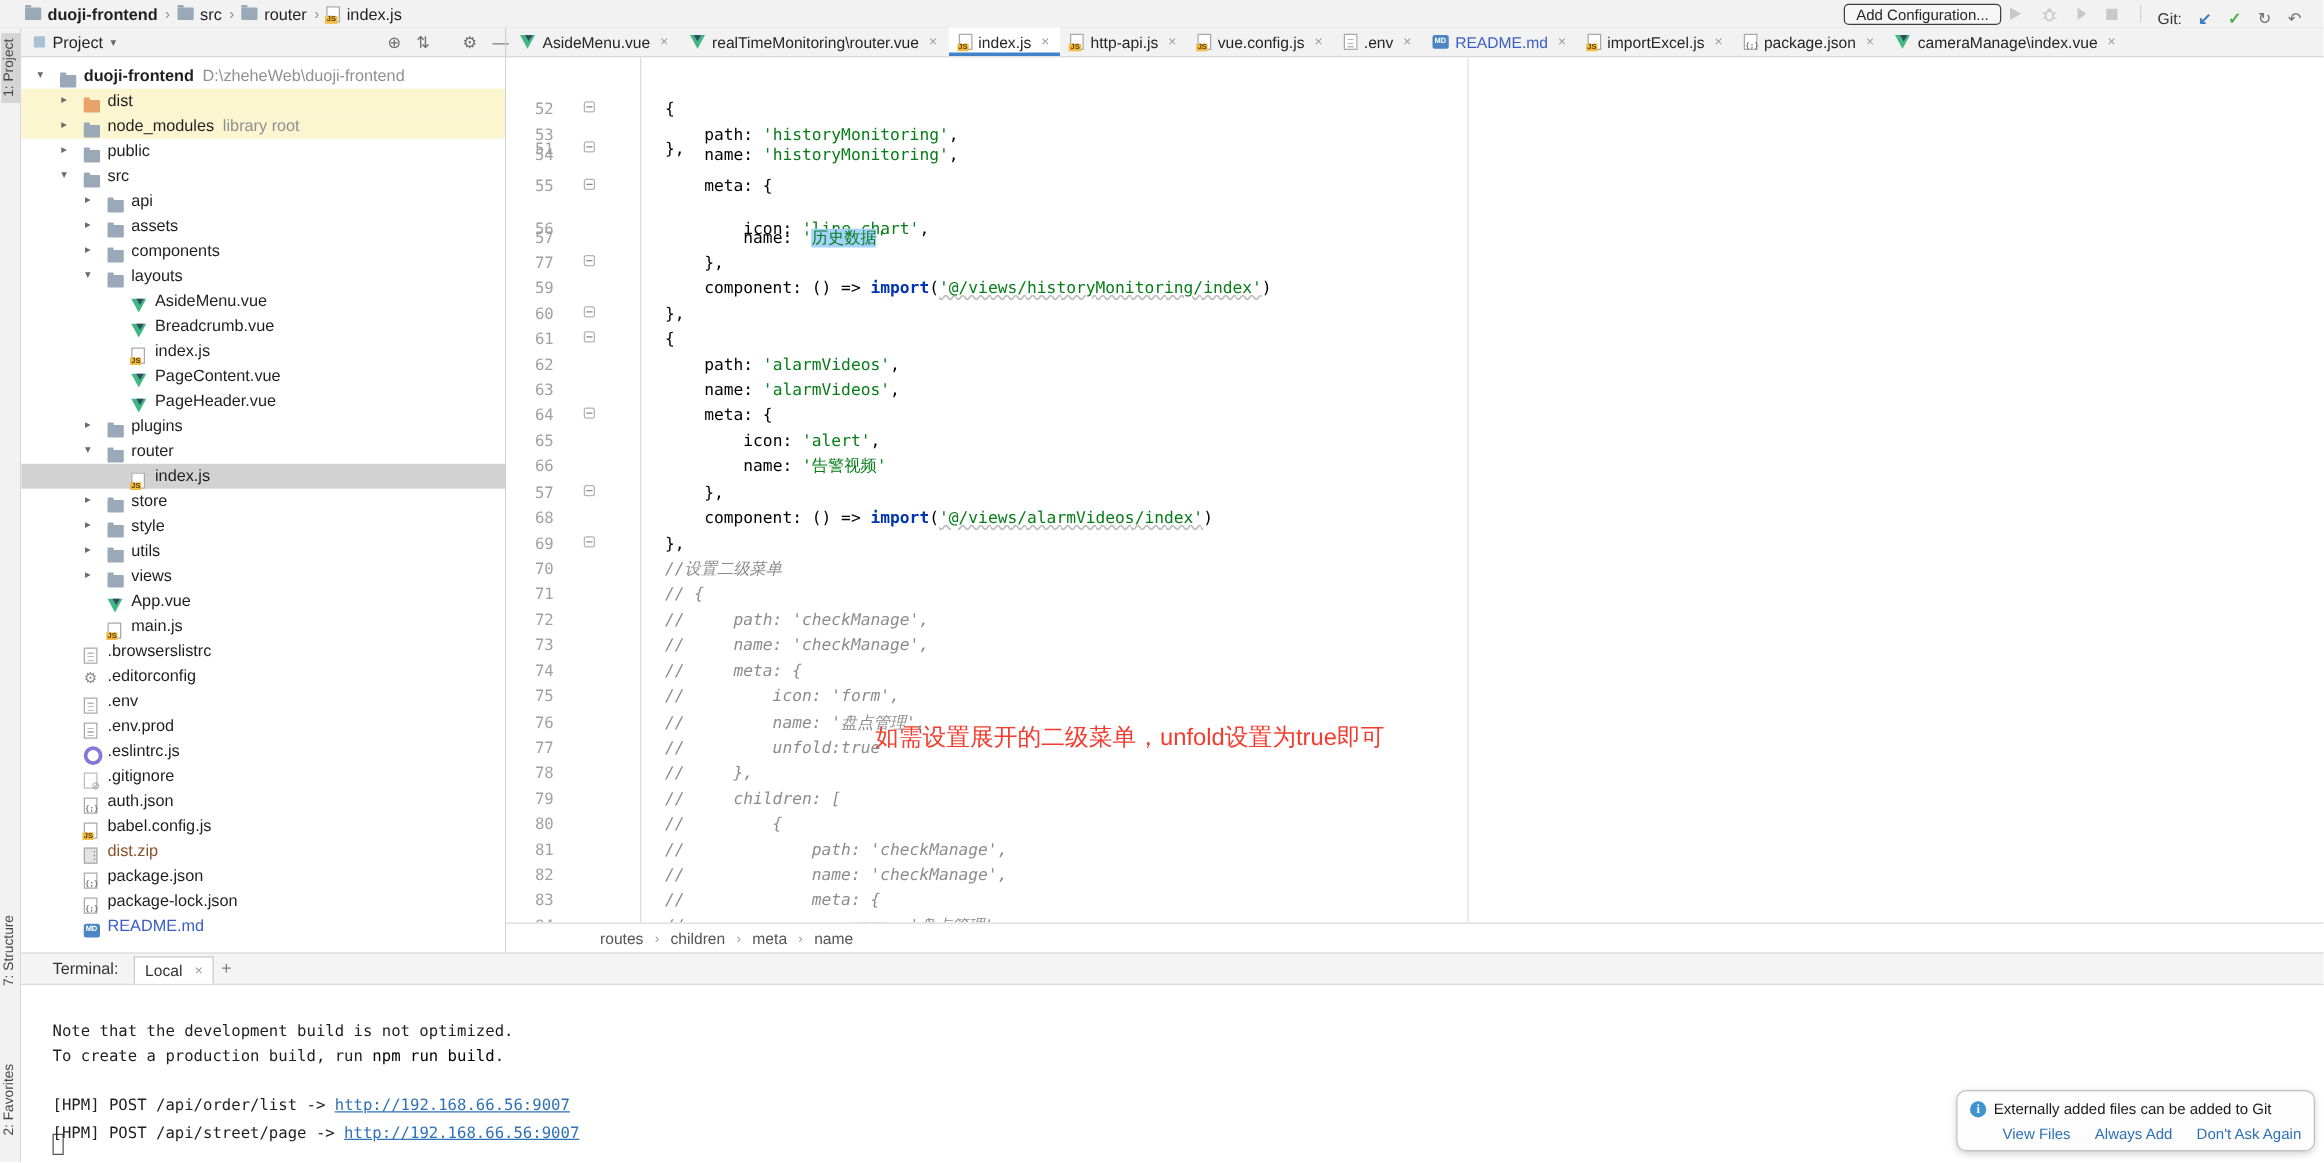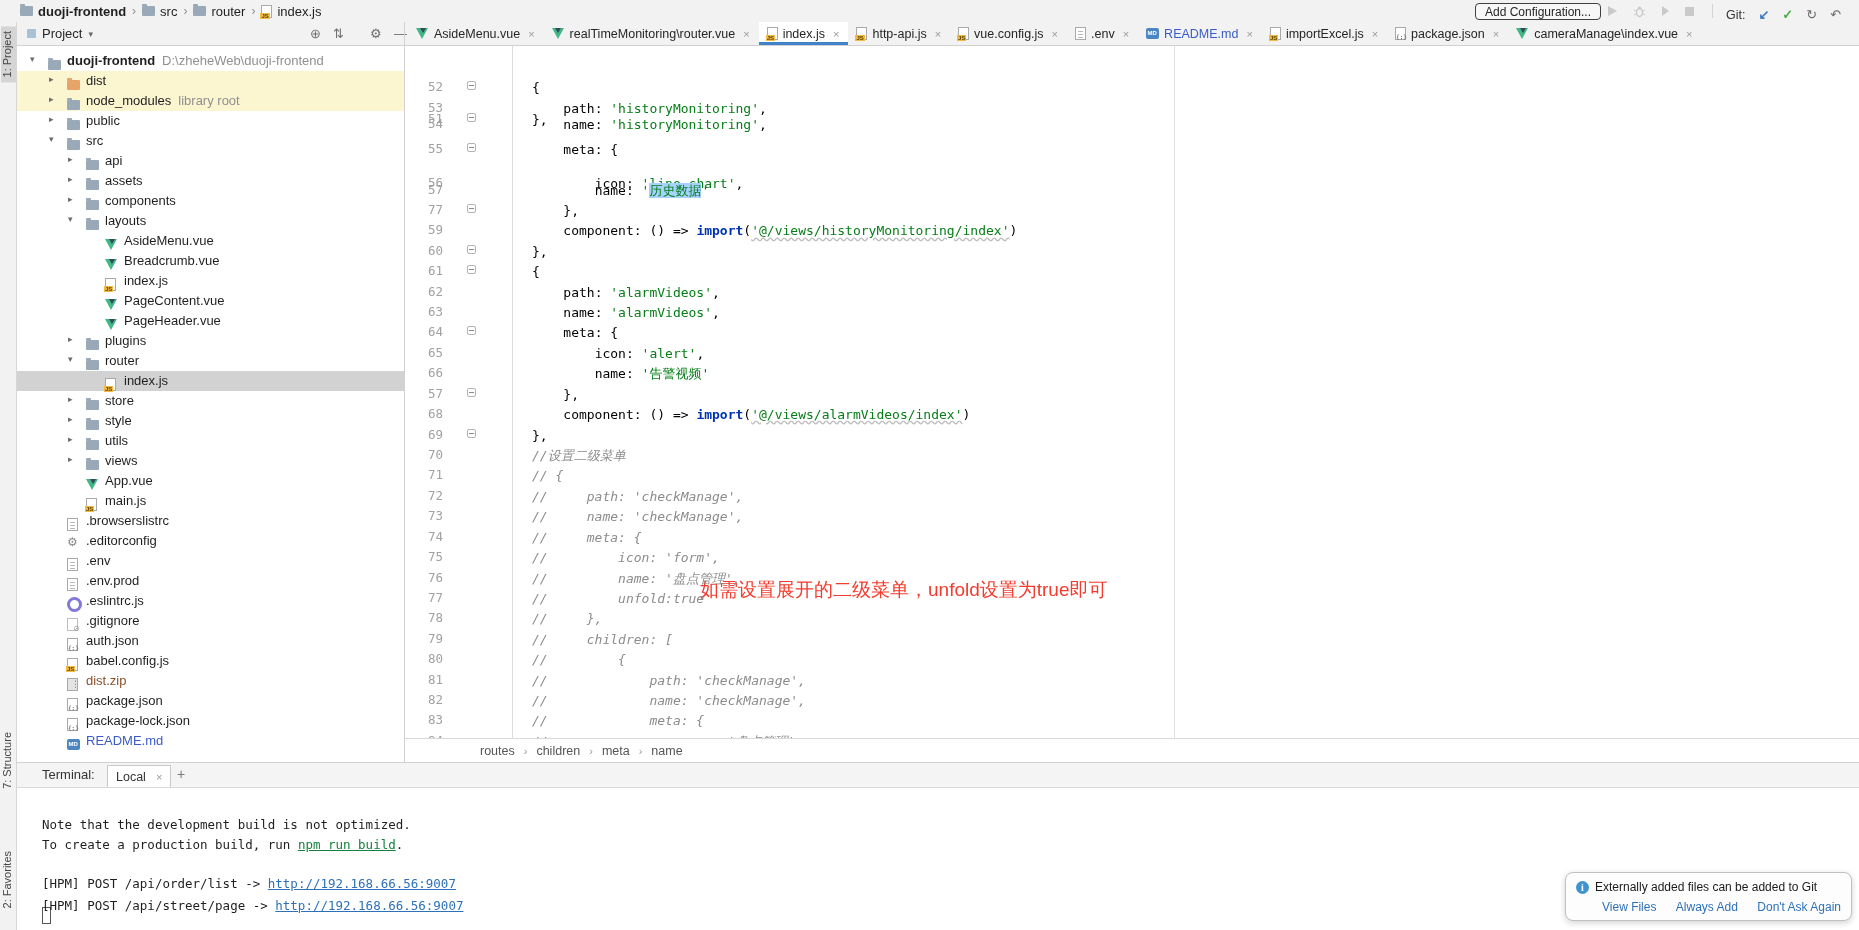--- a/index.html
+++ b/index.html
@@ -106,21 +106,21 @@
 
   
   .terminal{position:absolute;left:17px;top:762px;right:0;height:168px;background:#fff;border-top:1px solid #d1d1d1;box-sizing:border-box;}
   .thead{position:absolute;left:0;top:0;right:0;height:25px;background:#f4f4f4;border-bottom:1px solid #d9d9d9;box-sizing:border-box;}
   .ttitle{position:absolute;left:25px;top:4px;color:#333;}
   .ttab{position:absolute;left:90px;top:2px;height:22px;padding:0 8px;background:#fff;border:1px solid #c9c9c9;border-bottom:none;
         display:flex;align-items:center;gap:7px;font-size:12.5px;color:#333;box-sizing:border-box;}
   .tplus{position:absolute;left:160px;top:3px;color:#7a7a7a;font-size:14px;}
   .tbody{position:absolute;left:0;top:25px;right:0;bottom:0;background:#fff;}
   .tline{position:absolute;left:25px;white-space:pre;font:12.5px "DejaVu Sans Mono",monospace;color:#1f1f1f;}
-  .tcmd{color:#15803d;text-decoration:underline;}
+  .tcmd{color:#000000;}
   .turl{color:#2e71b8;text-decoration:underline;}
   .tcursor{position:absolute;left:25px;top:119px;width:7px;height:15px;border:1px solid #555;background:#fff;}
 
   
   .notif{position:absolute;left:1565px;top:872px;width:287px;height:49px;background:#fdfdfd;border:1px solid #c0c0c0;
          border-radius:8px;box-shadow:0 2px 6px rgba(0,0,0,0.18);box-sizing:border-box;}
   .notif-row1{position:absolute;left:10px;top:7px;display:flex;align-items:center;gap:6px;font-size:12px;color:#1a1a1a;white-space:nowrap;}
   .ninfo{width:13px;height:13px;border-radius:50%;background:#3e94ce;color:#fff;font:bold 10px "Liberation Serif",serif;
          display:inline-flex;align-items:center;justify-content:center;flex:0 0 13px;}
   .notif-row2{position:absolute;left:36px;right:10px;top:27px;display:flex;justify-content:space-between;font-size:12px;color:#2e71b8;}

